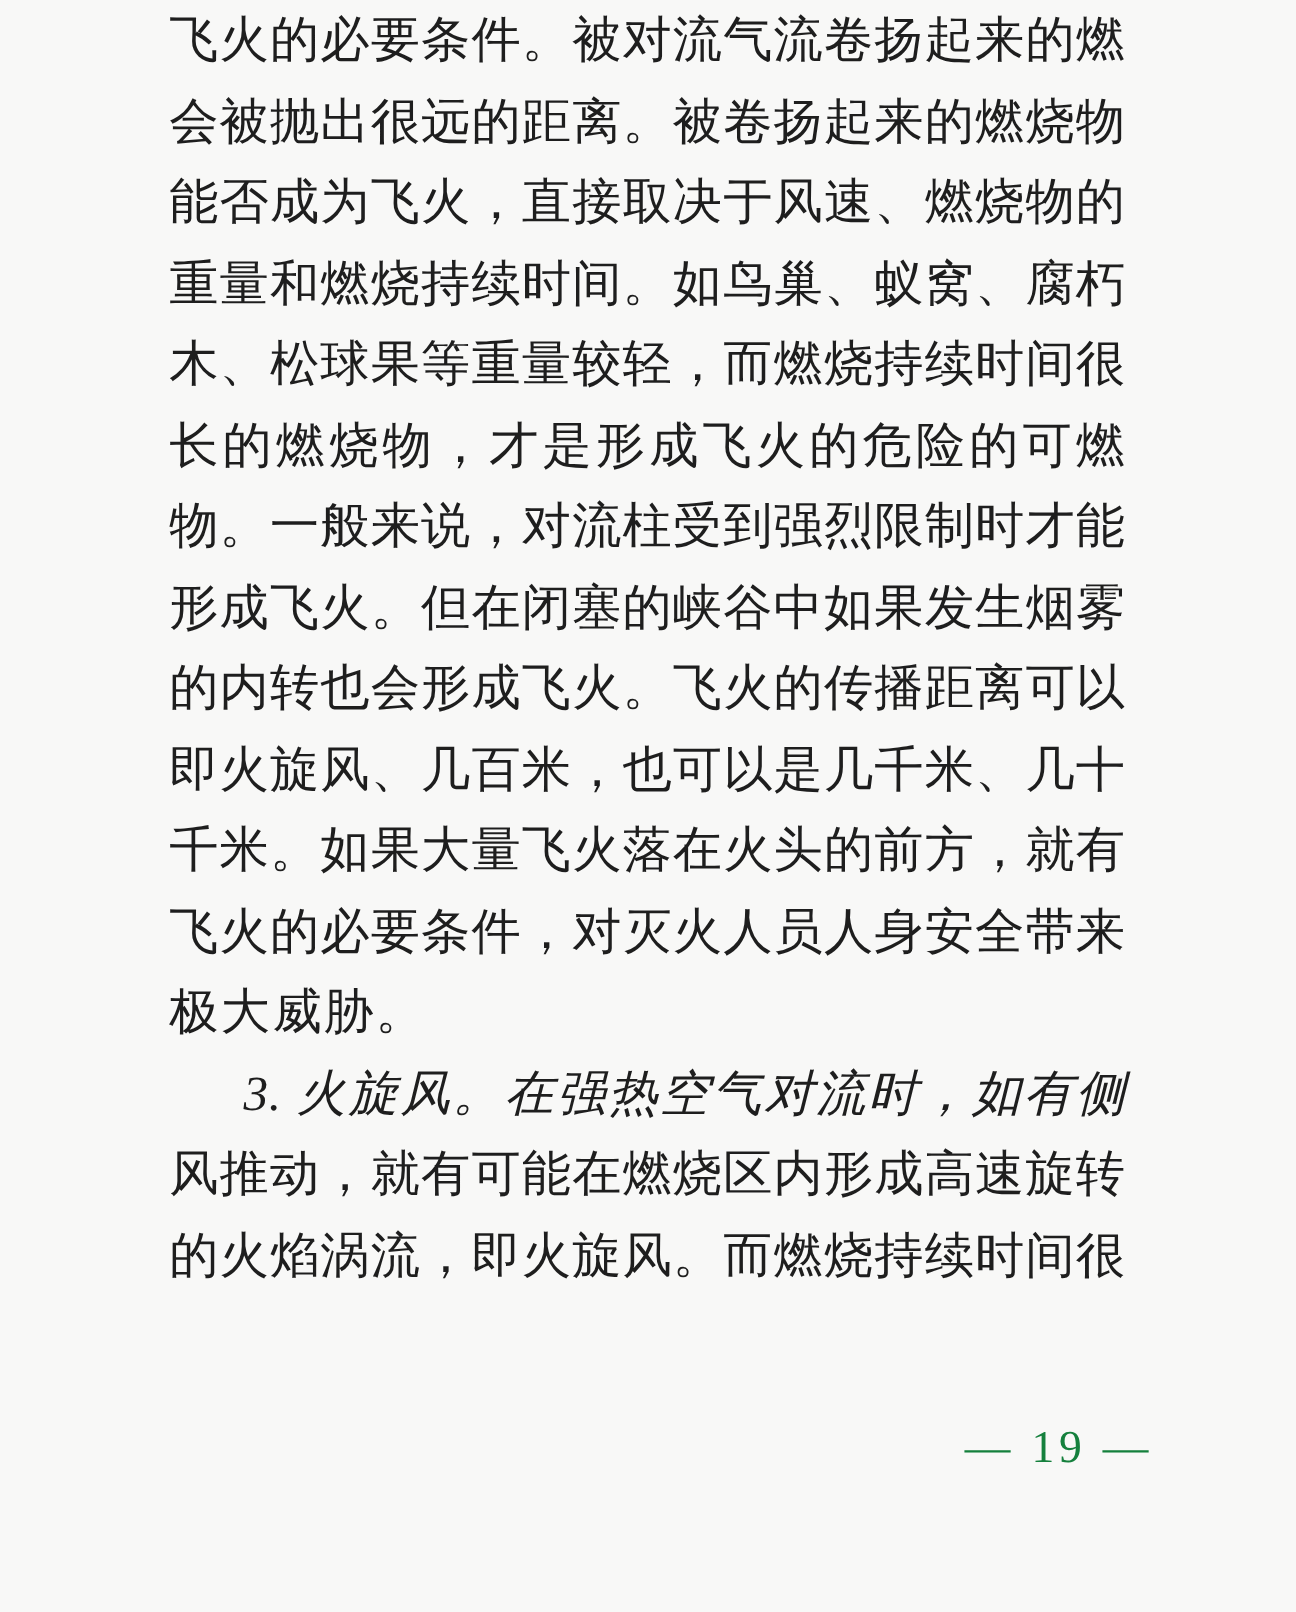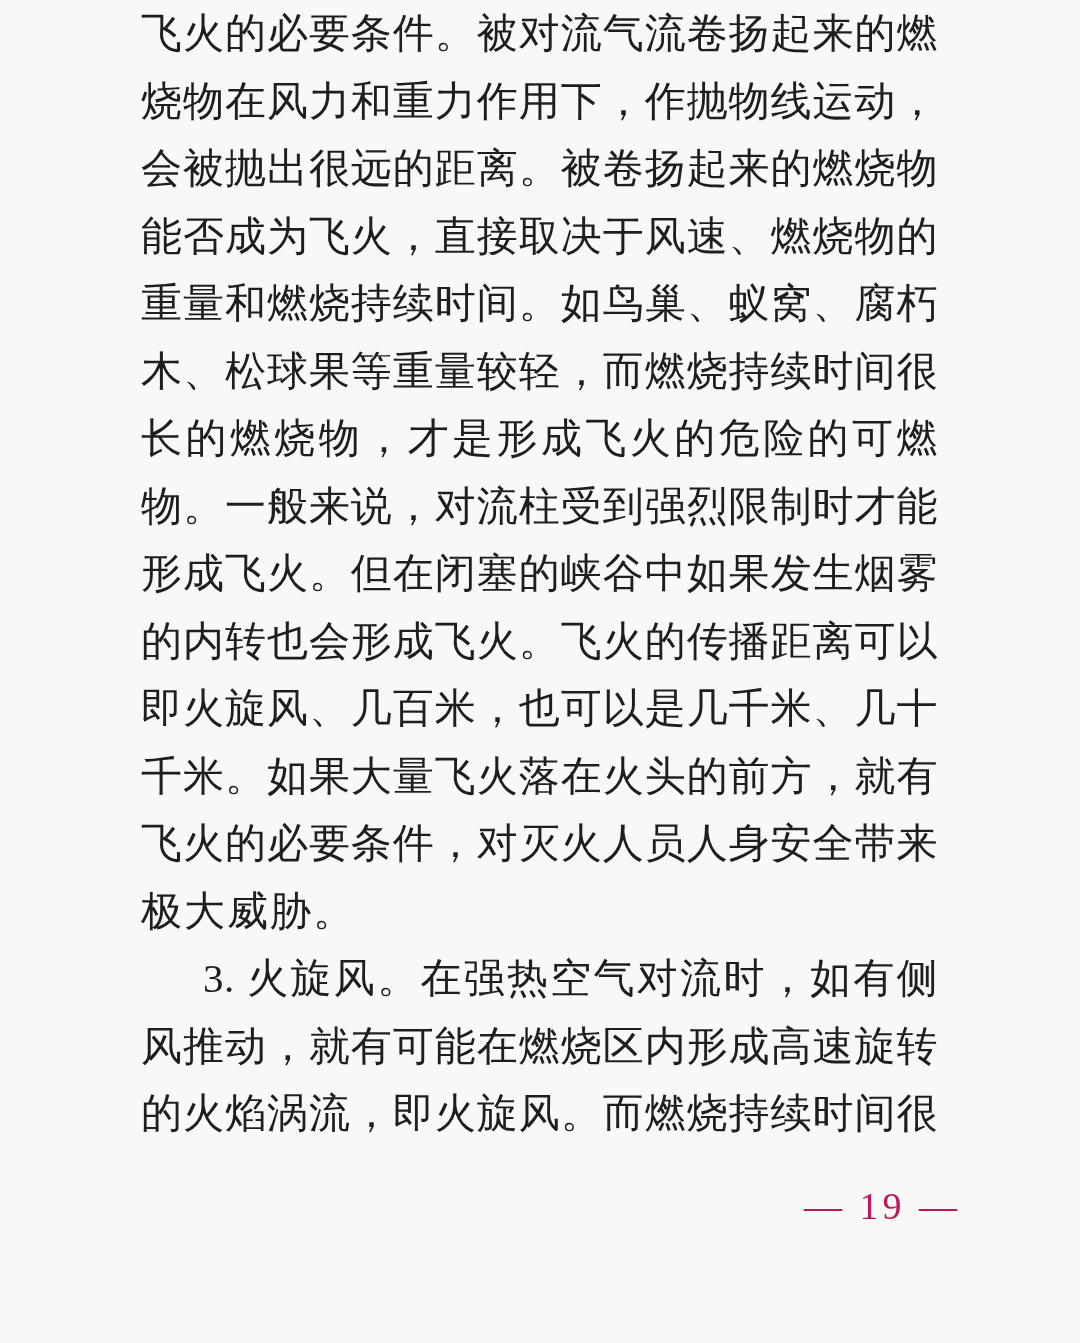--- a/index.html
+++ b/index.html
@@ -33,38 +33,38 @@
     text-justify: inter-character;
     letter-spacing: 0.5px;
   }
   .line.para-end {
     text-align: center;
     text-align-last: left;
     letter-spacing: 2px;
   }
   .line.para-indent {
     text-indent: 62px;
+    font-style: italic;
   }
   .footer {
     position: absolute;
     top: 1184px;
     right: 143px;
     font-size: 38px;
     line-height: 44px;
     letter-spacing: 4px;
-    color: #be185d;
+    color: #15803d;
   }
 </style>
 </head>
 <body>
 
 <div class="page">
   <div class="text-block">
     <div class="line">飞火的必要条件。被对流气流卷扬起来的燃</div>
-    <div class="line">烧物在风力和重力作用下，作抛物线运动，</div>
     <div class="line">会被抛出很远的距离。被卷扬起来的燃烧物</div>
     <div class="line">能否成为飞火，直接取决于风速、燃烧物的</div>
     <div class="line">重量和燃烧持续时间。如鸟巢、蚁窝、腐朽</div>
     <div class="line">木、松球果等重量较轻，而燃烧持续时间很</div>
     <div class="line">长的燃烧物，才是形成飞火的危险的可燃</div>
     <div class="line">物。一般来说，对流柱受到强烈限制时才能</div>
     <div class="line">形成飞火。但在闭塞的峡谷中如果发生烟雾</div>
     <div class="line">的内转也会形成飞火。飞火的传播距离可以</div>
     <div class="line">即火旋风、几百米，也可以是几千米、几十</div>
     <div class="line">千米。如果大量飞火落在火头的前方，就有</div>

